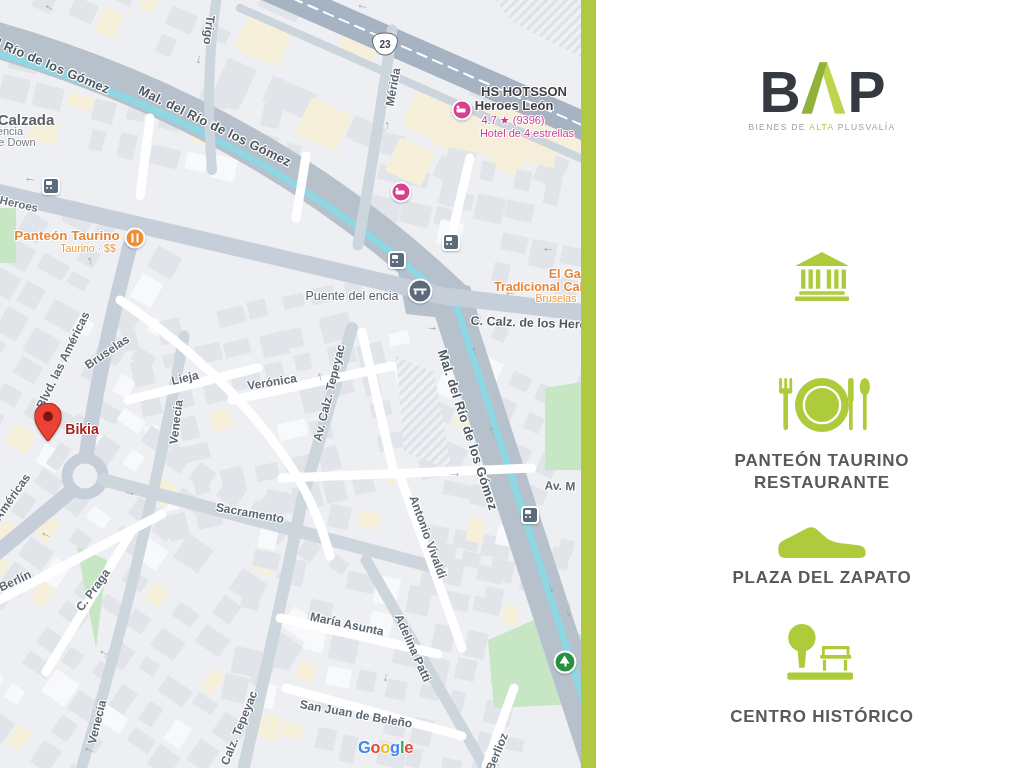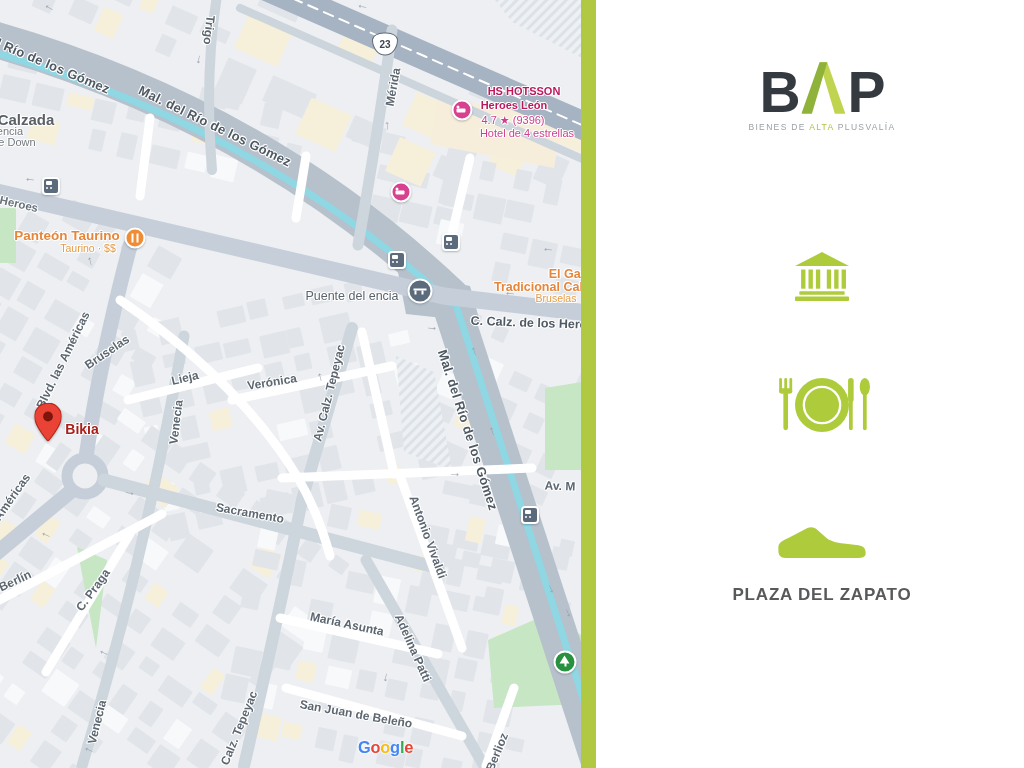--- a/index.html
+++ b/index.html
@@ -16,21 +16,21 @@
     text-shadow:1px 0 0 #fff,-1px 0 0 #fff,0 1px 0 #fff,0 -1px 0 #fff,1px 1px 0 #fff,-1px -1px 0 #fff}
   .c-st{font-size:11.5px;font-weight:600;color:#68727c}
   .c-st2{font-size:12px;font-weight:600;color:#5d6771}
   .c-rd{font-size:13px;font-weight:700;color:#4f5963;letter-spacing:.3px}
   .c-rd2{font-size:12.5px;font-weight:700;color:#4f5963}
   .c-sm{font-size:11px;color:#73787d}
   .c-poiDark{font-size:15px;font-weight:700;color:#5a6065}
   .c-poiOrangeLg{font-size:13.5px;font-weight:700;color:#e5863a}
   .c-poiOrangeLg2{font-size:12.5px;font-weight:700;color:#e5863a}
   .c-poiOrangeSm{font-size:10.5px;color:#e59a45}
-  .c-poiPinkLg{font-size:11px;font-weight:700;color:#be185d}
+  .c-poiPinkLg{font-size:13px;font-weight:700;color:#404040}
   .c-poiPinkSm{font-size:11px;color:#cf3e8d}
   .c-poiGray{font-size:12.5px;font-weight:500;color:#5a646e}
   .c-poiRed{font-size:14px;font-weight:700;color:#a8201a}
   .c-arw{font-size:13px;font-weight:700;color:#98a2ae;text-shadow:none;opacity:.95}
 
   .mk{position:absolute;z-index:6;transform:translate(-50%,-50%)}
   .mk.transit{width:14px;height:14px;background:#5b6b7c;border:2px solid #fff;border-radius:4px;box-shadow:0 1px 2px rgba(60,70,80,.35)}
   .mk.transit::before{content:"";position:absolute;left:2px;top:2px;width:6px;height:4px;background:#fff;border-radius:1px}
   .mk.transit::after{content:"";position:absolute;left:2px;top:8px;width:2px;height:2px;background:#fff;border-radius:50%;box-shadow:4px 0 0 #fff}
   .mk.hotel{width:17px;height:17px;background:#d8418f;border:2px solid #fff;border-radius:50%;box-shadow:0 1px 2px rgba(60,70,80,.35)}
@@ -65,21 +65,21 @@
   #heading{position:absolute;left:50%;top:188px;transform:translateX(calc(-50% + 13px));
     font-size:25px;font-weight:400;letter-spacing:3.5px;color:#7b8084;white-space:nowrap}
   .place{position:absolute;left:50%;text-align:center}
   .place svg{display:block;margin:0 auto}
   .plabel{font-size:17px;font-weight:700;color:#58595b;letter-spacing:.8px;line-height:1.3;margin:0 auto}
   #place-0{top:252px;transform:translateX(calc(-50% + 12px))}
   #place-0 .plabel{width:170px;margin-top:14px}
   #place-1{top:376px;transform:translateX(calc(-50% + 12px))}
   #place-1 .plabel{width:230px;margin-top:16px}
   #place-2{top:517px;transform:translateX(calc(-50% + 12px))}
-  #place-2 .plabel{width:290px;margin-top:23px}
+  #place-2 .plabel{width:290px;margin-top:6px}
   #place-3{top:622px;transform:translateX(calc(-50% + 12px))}
   #place-3 .plabel{width:290px;margin-top:16px}
 </style>
 </head>
 <body>
 
 <div id="stage">
 
   <div id="map">
     <div id="map-buildings">
@@ -609,24 +609,41 @@
           <rect x="12" y="13" width="14" height="6" rx="3"></rect>
           <rect x="16.5" y="17" width="5" height="41" rx="2.5"></rect>
           <circle cx="58" cy="31" r="29"></circle>
           <rect x="86" y="2" width="6" height="26" rx="3"></rect>
           <rect x="87" y="26" width="4" height="32" rx="2"></rect>
           <ellipse cx="104" cy="11.5" rx="5.5" ry="9.5"></ellipse>
           <rect x="102" y="19" width="4" height="39" rx="2"></rect>
         </g>
         <circle cx="58" cy="31" r="19.5" fill="none" stroke="#ffffff" stroke-width="2.5"></circle>
       </svg>
+      <div class="plabel">PANTEÓN TAURINO RESTAURANTE</div>
     </div>
 
     <div class="place" id="place-2">
       <svg width="100" height="44" viewBox="0 0 110 46">
         <path d="M7 33 C7 27 11 25 18 22 L39 11 C43 9 47 10 50 13 L59 21 C63 25 71 27 79 28 L95 30 C101 31 103 34 103 38 L103 39 C103 43 99 44 94 44 L15 44 C9 44 7 40 7 36 Z" fill="#aecb3b"></path>
       </svg>
       <div class="plabel">PLAZA DEL ZAPATO</div>
     </div>
 
+    <div class="place" id="place-3">
+      <svg width="84" height="68" viewBox="0 0 92 74">
+        <g fill="#aecb3b">
+          <circle cx="24" cy="17" r="15"></circle>
+          <polygon points="19,28 29,28 27,50 21,50"></polygon>
+          <rect x="46" y="26" width="30" height="3.5" rx="1"></rect>
+          <rect x="46" y="27" width="3" height="11"></rect>
+          <rect x="73" y="27" width="3" height="11"></rect>
+          <rect x="44" y="36" width="34" height="4" rx="1"></rect>
+          <rect x="47" y="41" width="3.5" height="12"></rect>
+          <rect x="70" y="41" width="3.5" height="12"></rect>
+          <rect x="8" y="55" width="72" height="8" rx="2"></rect>
+        </g>
+      </svg>
+      <div class="plabel">CENTRO HISTÓRICO</div>
+    </div>
 
   </div>
 </div>
 
 </body></html>

